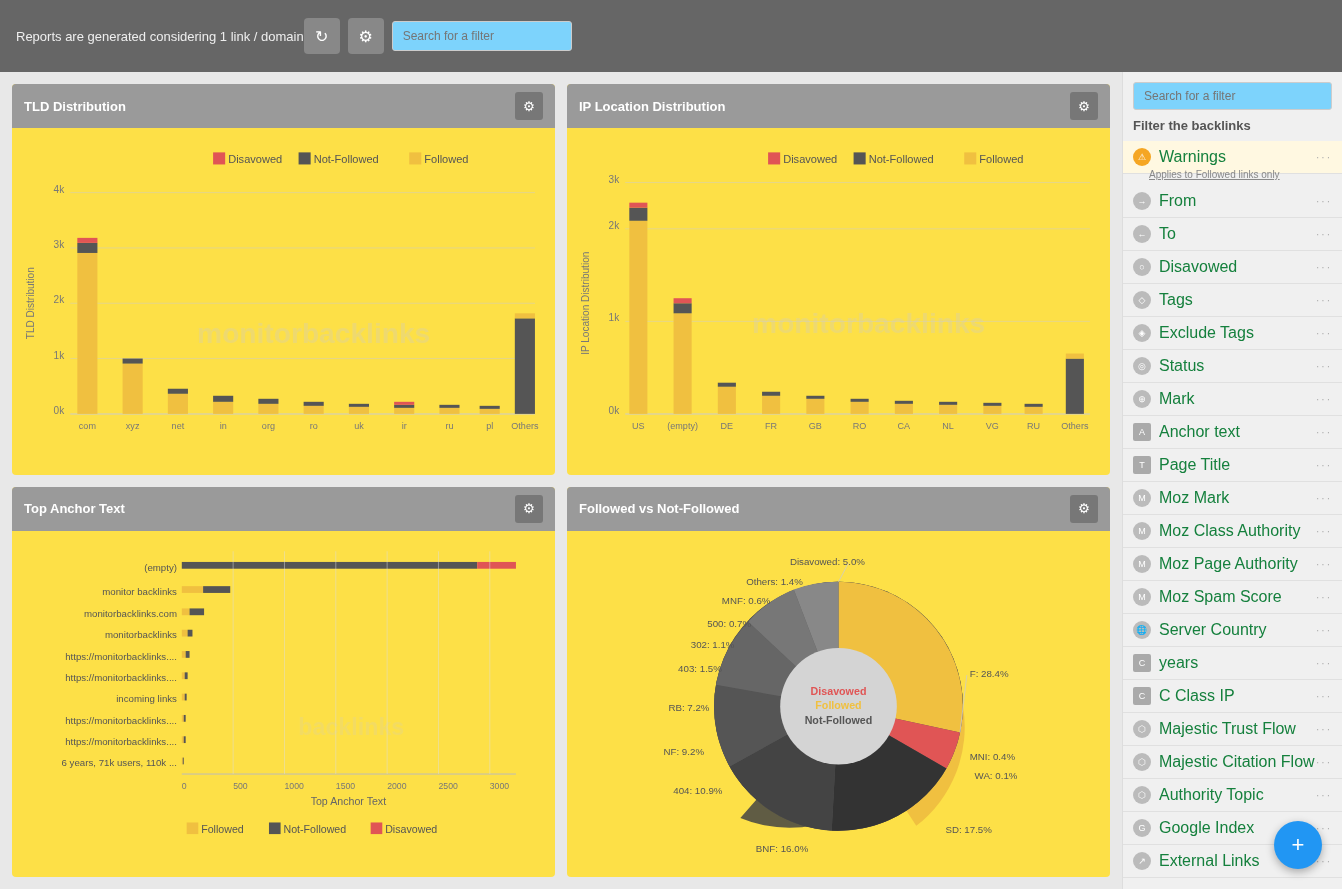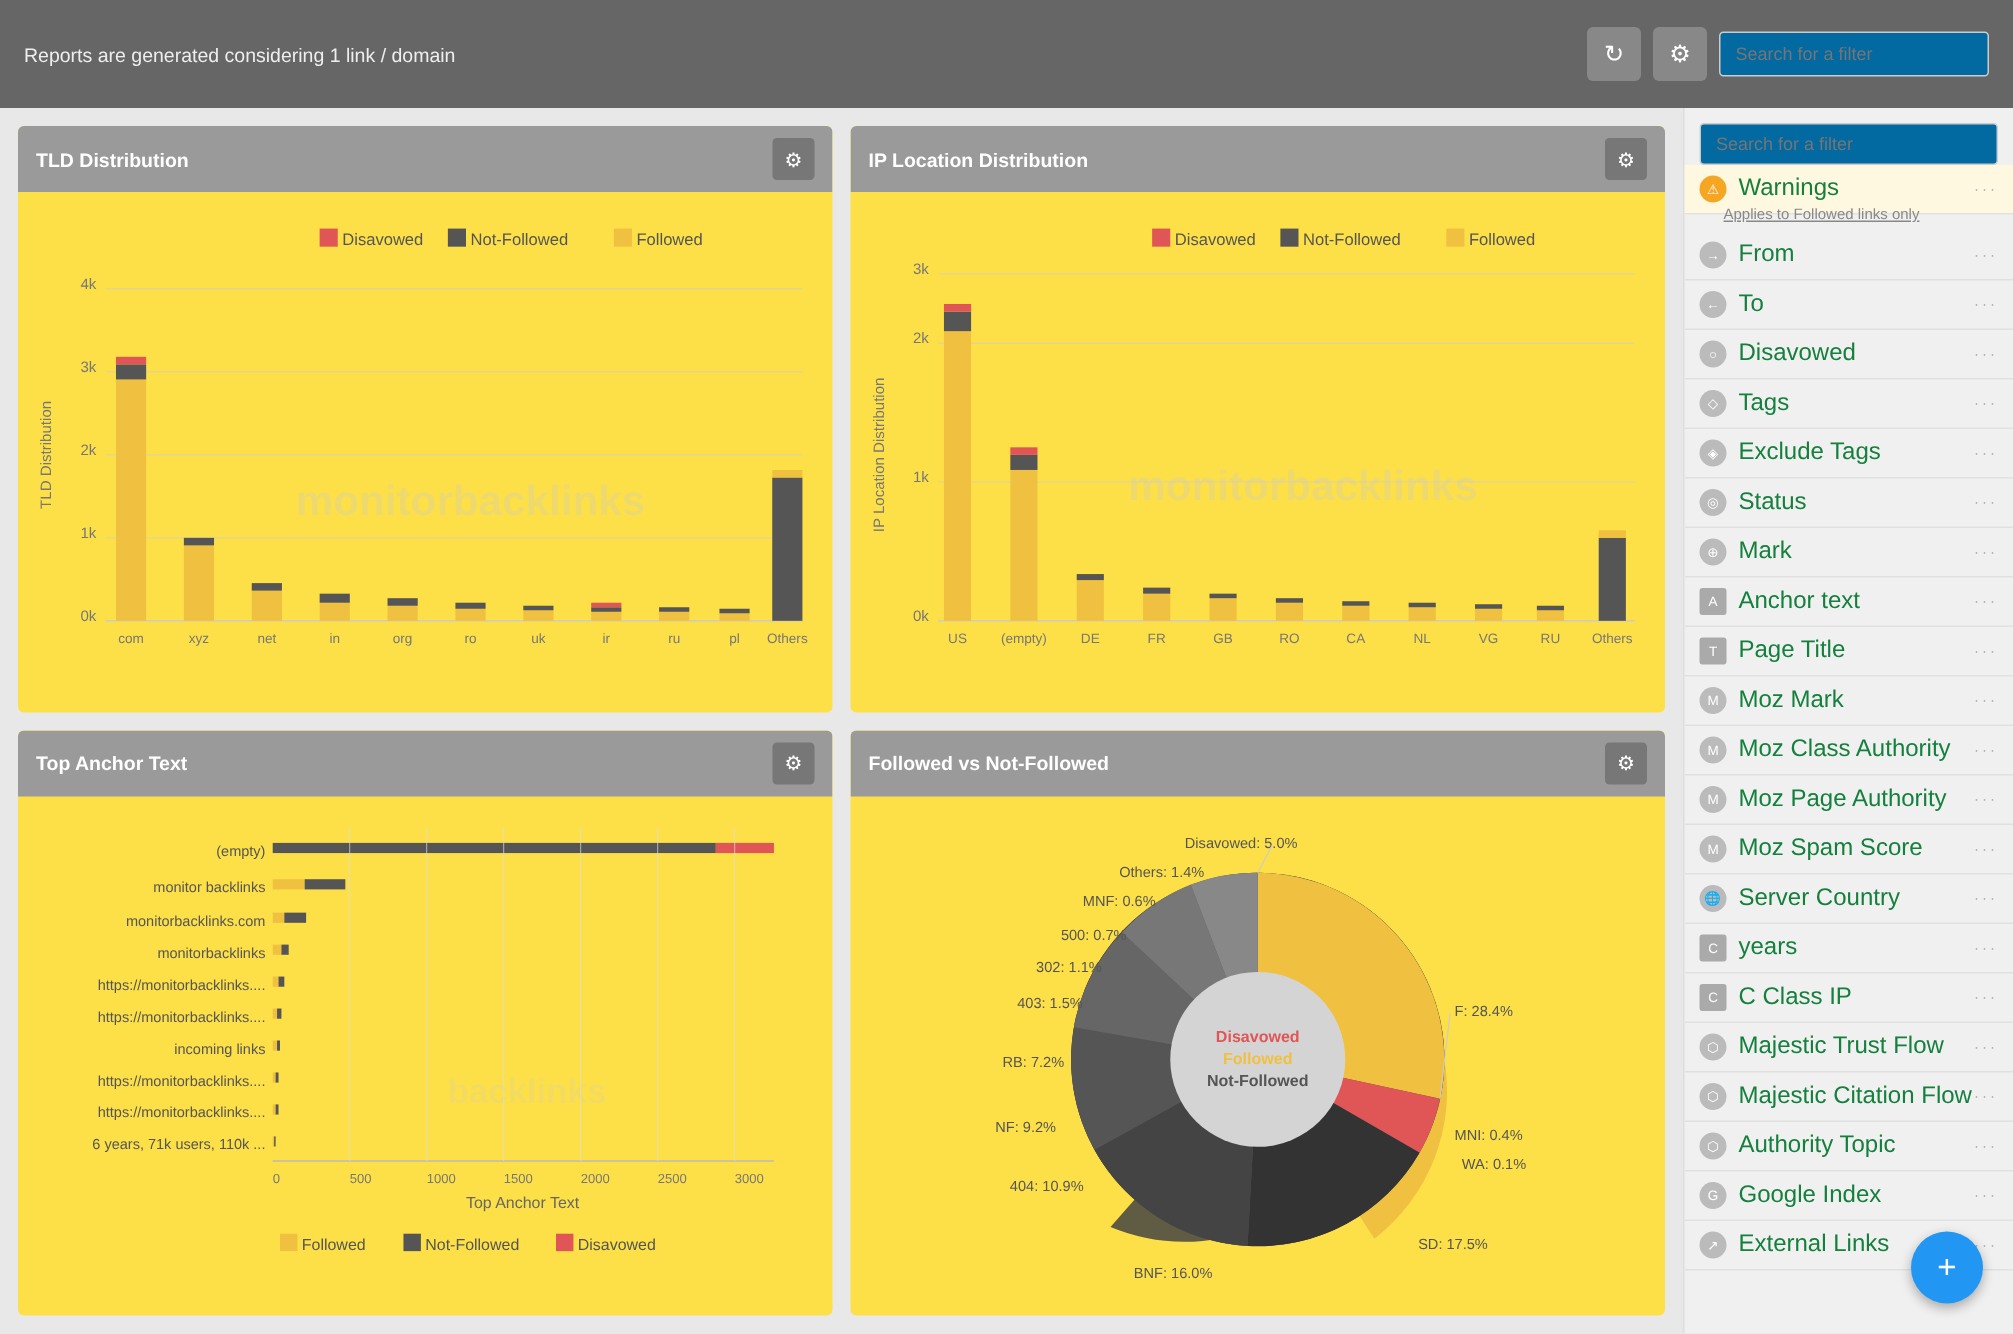--- a/index.html
+++ b/index.html
@@ -4,21 +4,20 @@
   <style>
     * { box-sizing: border-box; margin: 0; padding: 0; }
     body { font-family: Arial, sans-serif; background: #e8e8e8; font-size: 12px; color: #333; }
 
     .top-bar {
       background: #666;
       padding: 0 16px;
       height: 72px;
       display: flex;
       align-items: center;
-      justify-content: space-between;
     }
     .top-bar-text { color: #eee; font-size: 13px; }
     .top-bar-right { display: flex; align-items: center; gap: 8px; }
     .icon-btn {
       background: #888;
       border: none;
       border-radius: 4px;
       width: 36px; height: 36px;
       cursor: pointer;
       display: flex; align-items: center; justify-content: center;
@@ -78,21 +77,21 @@
     }
     .sidebar-search {
       padding: 10px 10px 0 10px;
     }
     .sidebar-search input {
       width: 100%;
       padding: 6px 10px;
       border: 1px solid #ccc;
       border-radius: 3px;
       font-size: 12px;
-      background: #0369a1;
+      background: #7dd3fc;
     }
     .filter-title {
       padding: 8px 10px;
       font-size: 13px;
       font-weight: bold;
       color: #555;
     }
     .filter-item {
       display: flex;
       align-items: center;
@@ -460,20 +459,21 @@
         </svg>
       </div>
     </div>
 
   </div>
 
   <div class="sidebar">
     <div class="sidebar-search">
       <input type="text" placeholder="Search for a filter" style="">
     </div>
+    <div class="filter-title">Filter the backlinks</div>
 
     <div class="filter-item warning-item">
       <div class="filter-item-left">
         <div class="filter-icon warning">⚠</div>
         <span class="filter-label">Warnings</span>
       </div>
       <span class="filter-dots">···</span>
     </div>
     <div class="warning-sub">Applies to Followed links only</div>
 

